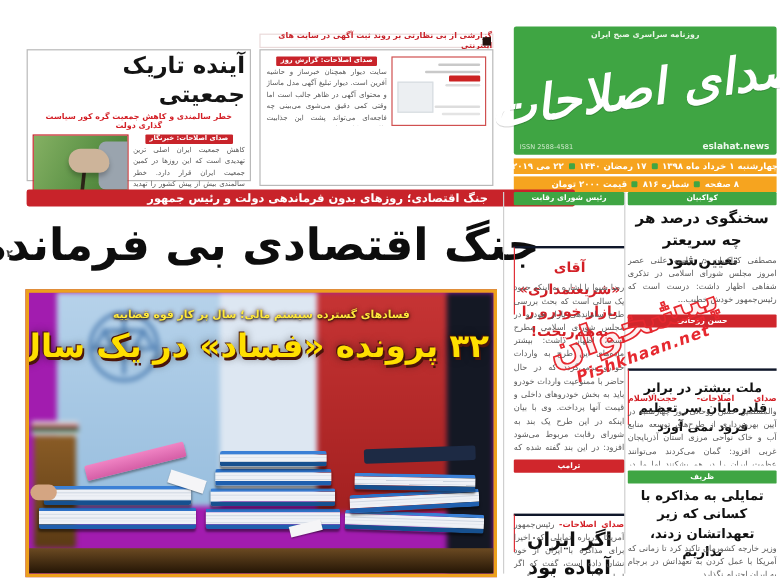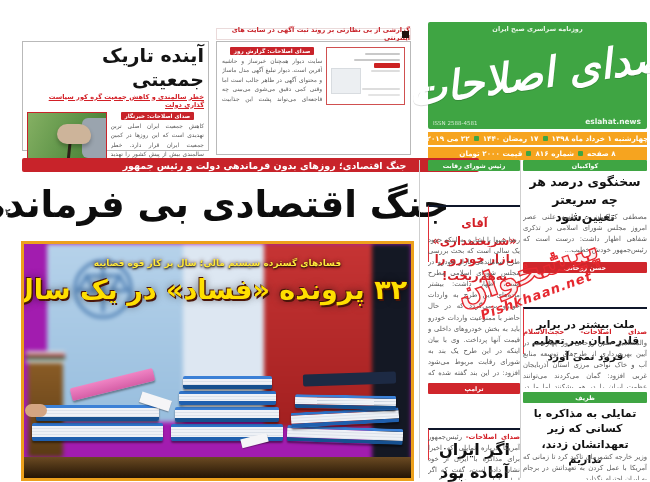--- a/index.html
+++ b/index.html
@@ -19,21 +19,21 @@
   .obar.b1 { top:132px; }
   .obar.b2 { top:146.5px; }
   .gdot { display:inline-block; width:5px; height:5px; background:var(--green,#3fa543); border-radius:1px; flex:0 0 auto; }
 
   
   .kickerA { left:22px; top:28px; width:187px; height:13px; background:var(--red,#c8232a); color:#fff; font-size:8.5px; font-weight:bold; display:flex; align-items:center; justify-content:center; }
   .sq { position:absolute; width:7px; height:7px; background:#23120f; top:3px; }
   .sq.rA { right:2px; }
   .boxA { left:22px; top:41px; width:187px; height:110px; background:#fff; border:1px solid #b9b9b9; padding:2px 4px; }
   .hA { text-align:right; font-size:19px; font-weight:800; color:#141414; line-height:1.25; letter-spacing:-.5px; }
-  .subA { text-align:right; font-size:6.6px; font-weight:bold; color:var(--headline_red,#d22626); margin-top:1px;text-decoration:underline; }
+  .subA { text-align:center; font-size:6.6px; font-weight:bold; color:var(--headline_red,#d22626); margin-top:1px; }
   .rowA { display:flex; gap:4px; margin-top:3px; }
   .txtA { width:54%; }
   .mini-label { display:block; width:fit-content; margin:0 auto 2px auto; background:var(--red,#c8232a); color:#fff; font-size:5.6px; font-weight:bold; padding:1px 4px; border-radius:1px; }
   .bodyA { font-size:5.9px; color:#585858; text-align:justify; line-height:1.62; height:44px; overflow:hidden; }
   .photoA { width:46%; height:52px; border:1px solid var(--red,#c8232a); background:linear-gradient(115deg,#85b063 0%,#5d9347 55%,#41772f 100%); position:relative; overflow:hidden; }
   .cane { position:absolute; left:52%; top:40%; width:3px; height:60%; background:#2c2418; transform:rotate(6deg); }
   .handA { position:absolute; left:38%; top:22%; width:34px; height:20px; background:#cdb49a; border-radius:10px 12px 8px 10px; box-shadow:0 3px 4px rgba(0,0,0,.25); }
   .sleeve { position:absolute; right:-6px; top:10%; width:30px; height:40px; background:#9aa4ae; border-radius:6px; }
 
   

